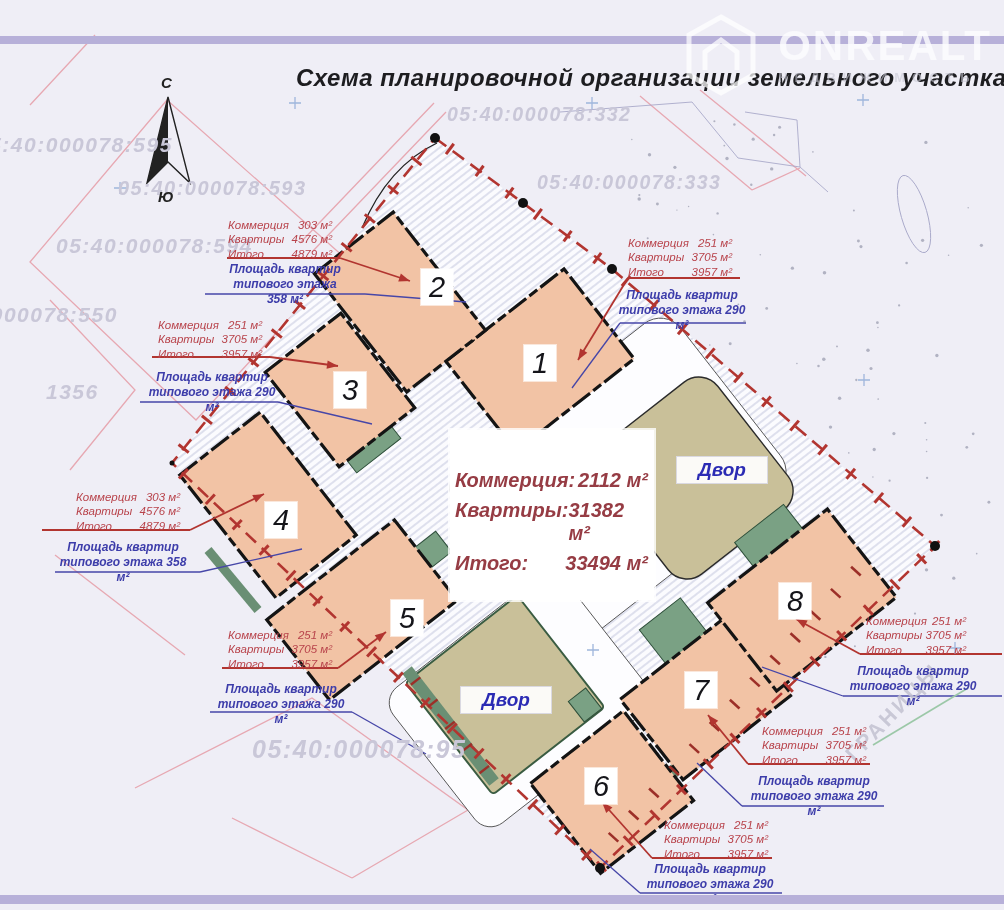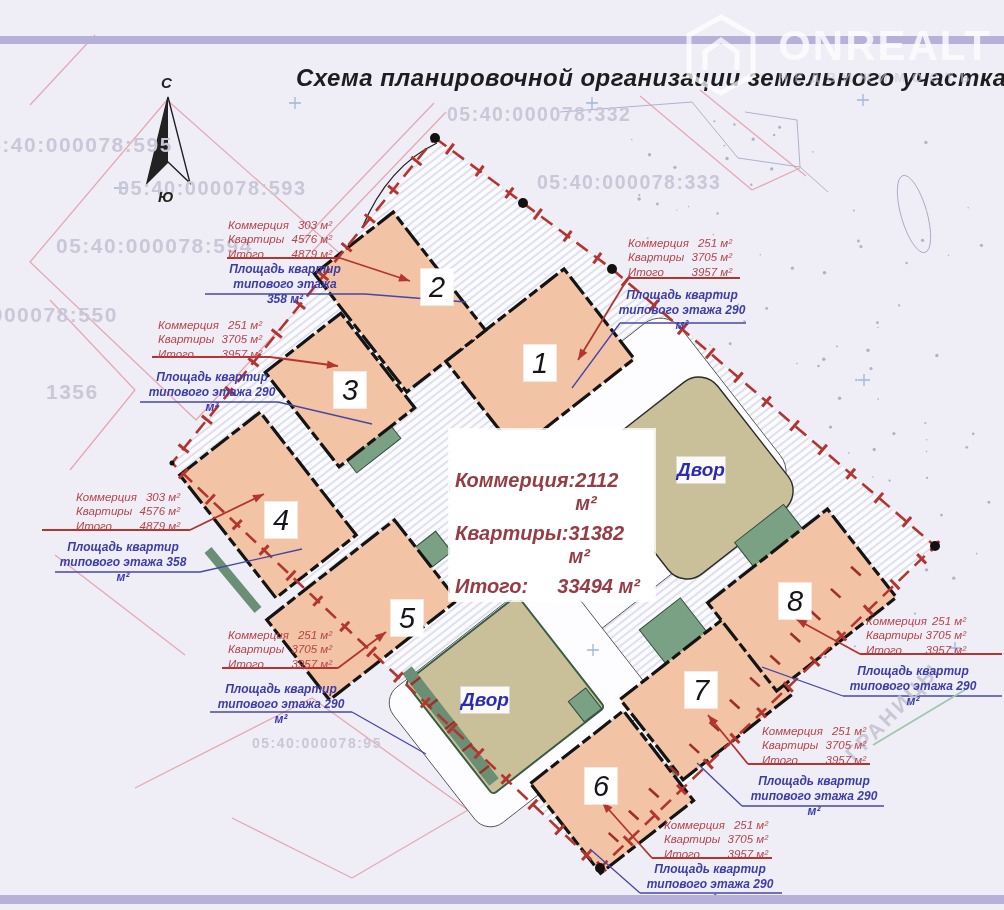--- a/index.html
+++ b/index.html
@@ -2,41 +2,41 @@
 <html><head>
 <meta charset="utf-8">
 <style>
   html,body{margin:0;padding:0;background:#f3f2f8;}
   body{width:1004px;height:910px;overflow:hidden;position:relative;
        font-family:"Liberation Sans",sans-serif;}
   #stage{position:absolute;inset:0;background:#efeef6;}
   #plan-svg{position:absolute;left:0;top:0;z-index:1;}
   .bar{position:absolute;left:0;width:1004px;background:#b7b0d9;z-index:6;}
   .txt{position:absolute;z-index:4;white-space:nowrap;}
-  .cad{color:#c9c7d8;letter-spacing:1.5px;font-weight:bold;z-index:2;}
+  .cad{color:#c9c7d8;letter-spacing:1.5px;font-weight:bold;z-index:2;font-style:italic;}
   .title{font:italic 24px "Liberation Sans",sans-serif;color:#1d1d20;
          letter-spacing:.5px;font-weight:600;}
   .ann{position:absolute;z-index:5;font:italic 11.5px/1.24 "Liberation Sans",sans-serif;}
   .ann.red{color:#b8434b;font-weight:400;}
   .arow{display:flex;justify-content:space-between;}
   .ann.blue{color:#3d3daa;text-align:center;font-size:12px;font-weight:600;}
   .bnum{position:absolute;z-index:5;background:#fff;width:32px;height:36px;
         display:flex;align-items:center;justify-content:center;
         font:italic 29px "Liberation Sans",sans-serif;color:#15151a;
         box-shadow:0 0 0 1px rgba(255,255,255,.6);}
   .dvor{position:absolute;z-index:5;background:rgba(255,255,255,.92);
         color:#2b2bb4;font:italic bold 19px "Liberation Sans",sans-serif;
-        padding:2px 0;border:1px solid rgba(120,120,160,.25);}
+        padding:2px 21px;border:1px solid rgba(120,120,160,.25);}
   .summary{position:absolute;left:450px;top:430px;width:204px;height:170px;
            background:#fff;z-index:5;box-shadow:0 0 0 2px rgba(255,255,255,.8);}
   .summary .stitle{font:italic 21px "Liberation Sans",sans-serif;color:#963c44;
            font-weight:700;margin:5px 4px 0 5px;}
   .summary .srow{display:flex;justify-content:space-between;
            font:italic 20px "Liberation Sans",sans-serif;color:#963c44;
-           font-weight:700;margin:7px 14px 0 5px;}
+           font-weight:700;margin:7px 6px 0 5px;}
   .compass{position:absolute;z-index:4;font:italic bold 15px "Liberation Sans",sans-serif;color:#222;}
   .granicy{position:absolute;left:830px;top:700px;z-index:2;color:#c3c2d1;
            font:bold 21px "Liberation Sans",sans-serif;letter-spacing:3px;
            transform:rotate(-46deg);opacity:.85;}
   .logo{position:absolute;right:12px;top:14px;z-index:7;display:flex;align-items:center;opacity:.9;}
   .logo-text-wrap{margin-left:21px;}
   .logo-name{font:bold 42px "Liberation Sans",sans-serif;color:rgba(252,252,254,.92);
              letter-spacing:2px;line-height:1;}
   .logo-sub{font:bold 13px "Liberation Sans",sans-serif;color:rgba(200,200,212,.65);
             letter-spacing:7px;margin-top:3px;}
@@ -353,21 +353,21 @@
   <div class="compass" style="left:161px;top:74px;">С</div>
   <div class="compass" style="left:158px;top:188px;">Ю</div>
 
   <div class="txt cad" style="left:-24px;top:133px;font-size:21px;">05:40:000078:595</div>
   <div class="txt cad" style="left:118px;top:152px;font-size:20px;margin-top:25px;">05:40:000078:593</div>
   <div class="txt cad" style="left:44px;top:234px;font-size:21px;margin-left:12px;">05:40:000078:594</div>
   <div class="txt cad" style="left:-79px;top:303px;font-size:21px;">05:40:000078:550</div>
   <div class="txt cad" style="left:46px;top:380px;font-size:21px;">1356</div>
   <div class="txt cad" style="left:447px;top:103px;font-size:19.5px;">05:40:000078:332</div>
   <div class="txt cad" style="left:537px;top:171px;font-size:19.5px;">05:40:000078:333</div>
-  <div class="txt cad" style="left:252px;top:735px;font-size:14px;">05:40:000078:95</div>
+  <div class="txt cad" style="left:252px;top:735px;font-size:25px;">05:40:000078:95</div>
 
   <div class="granicy">ГРАНИЦЫ</div>
 
   <div class="bnum" style="left:524px;top:345px;">1</div>
   <div class="bnum" style="left:421px;top:269px;">2</div>
   <div class="bnum" style="left:334px;top:372px;">3</div>
   <div class="bnum" style="left:265px;top:502px;">4</div>
   <div class="bnum" style="left:391px;top:600px;">5</div>
   <div class="bnum" style="left:585px;top:768px;">6</div>
   <div class="bnum" style="left:685px;top:672px;">7</div>

